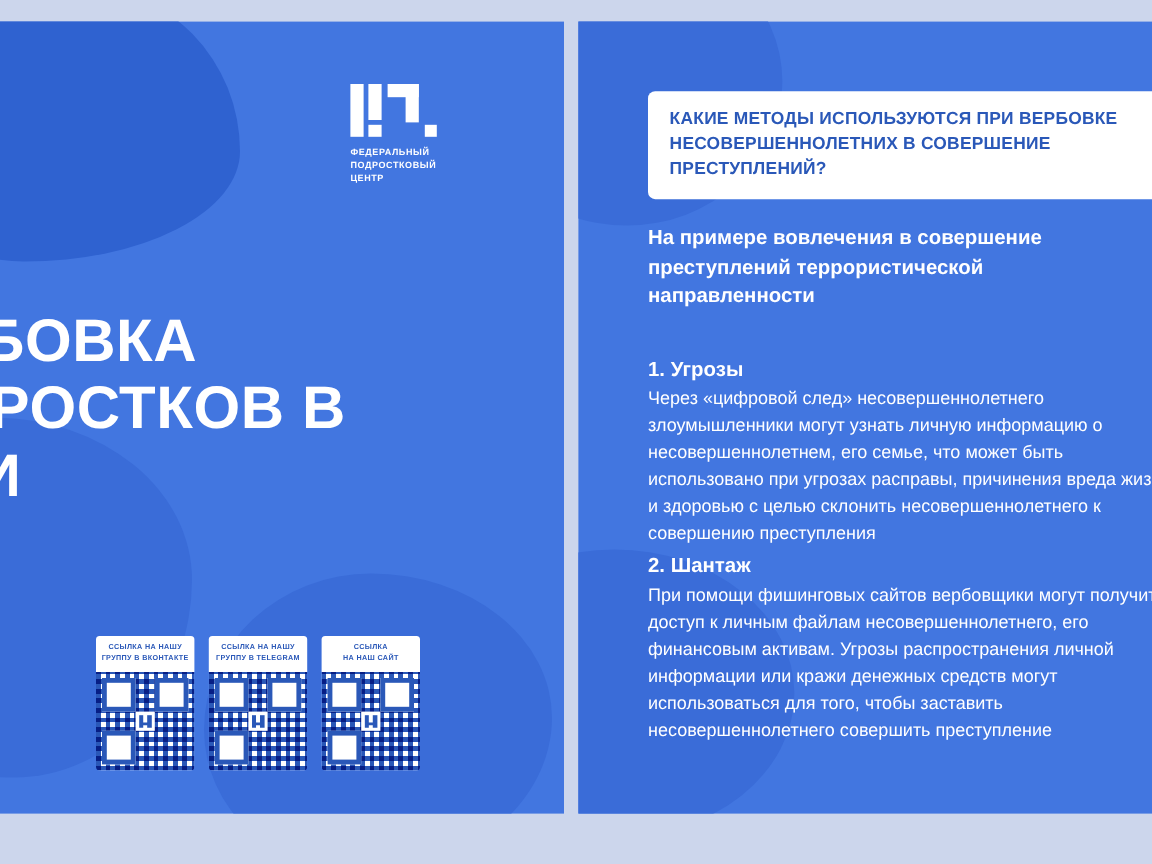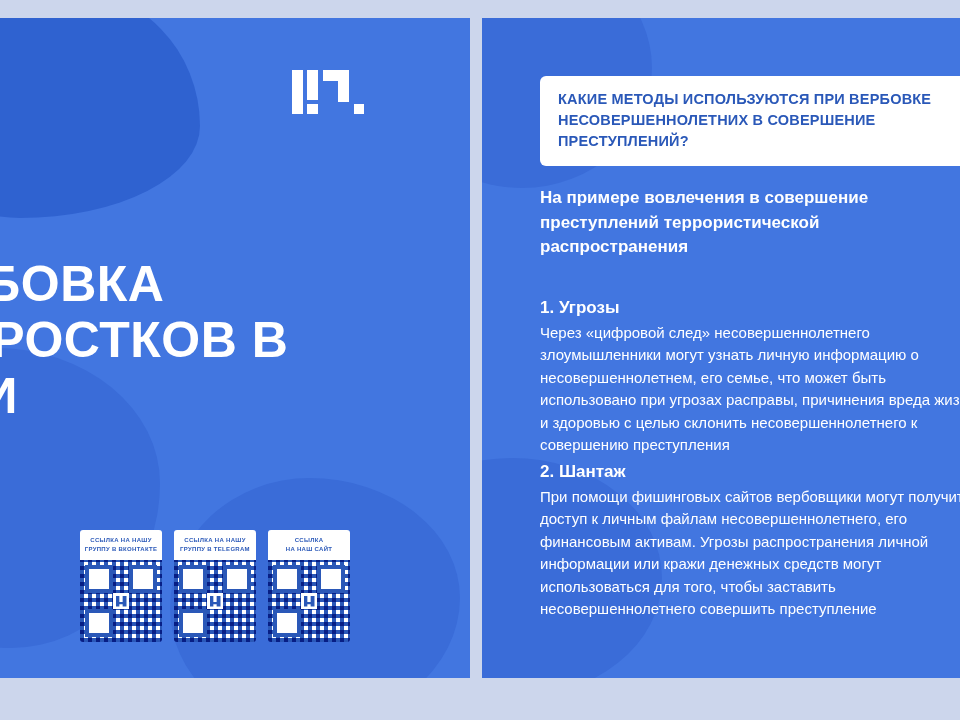--- a/index.html
+++ b/index.html
@@ -251,20 +251,25 @@
 
     <div class="logo-block">
       <div class="logo-mark">
         <span class="bar b1"></span>
         <span class="bar b2"></span>
         <span class="bar b3"></span>
         <span class="bar b4"></span>
         <span class="bar b5"></span>
         <span class="bar b6"></span>
       </div>
+      <div class="logo-text">
+        <div>ФЕДЕРАЛЬНЫЙ</div>
+        <div>ПОДРОСТКОВЫЙ</div>
+        <div>ЦЕНТР</div>
+      </div>
     </div>
 
     <div class="main-title">ВЕРБОВКА ПОДРОСТКОВ В СЕТИ</div>
 
     <div class="qr-row">
       <div class="qr-card">
         <div class="qr-label">
           <div>ССЫЛКА НА НАШУ</div>
           <div>ГРУППУ В ВКОНТАКТЕ</div>
         </div>
@@ -301,21 +306,21 @@
       </div>
     </div>
   </div>
 
   <div class="slide-right">
     <div class="r-blob-a"></div>
     <div class="r-blob-b"></div>
 
     <div class="callout">КАКИЕ МЕТОДЫ ИСПОЛЬЗУЮТСЯ ПРИ ВЕРБОВКЕ НЕСОВЕРШЕННОЛЕТНИХ В СОВЕРШЕНИЕ ПРЕСТУПЛЕНИЙ?</div>
 
-    <div class="subhead">На примере вовлечения в совершение преступлений террористической распространения</div>
+    <div class="subhead">На примере вовлечения в совершение преступлений террористической направленности</div>
 
     <div class="section" id="sec1">
       <h3>1. Угрозы</h3>
       <p>Через «цифровой след» несовершеннолетнего злоумышленники могут узнать личную информацию о несовершеннолетнем, его семье, что может быть использовано при угрозах расправы, причинения вреда жизни и здоровью с целью склонить несовершеннолетнего к совершению преступления</p>
     </div>
 
     <div class="section" id="sec2">
       <h3>2. Шантаж</h3>
       <p>При помощи фишинговых сайтов вербовщики могут получить доступ к личным файлам несовершеннолетнего, его финансовым активам. Угрозы распространения личной информации или кражи денежных средств могут использоваться для того, чтобы заставить несовершеннолетнего совершить преступление</p>
     </div>

